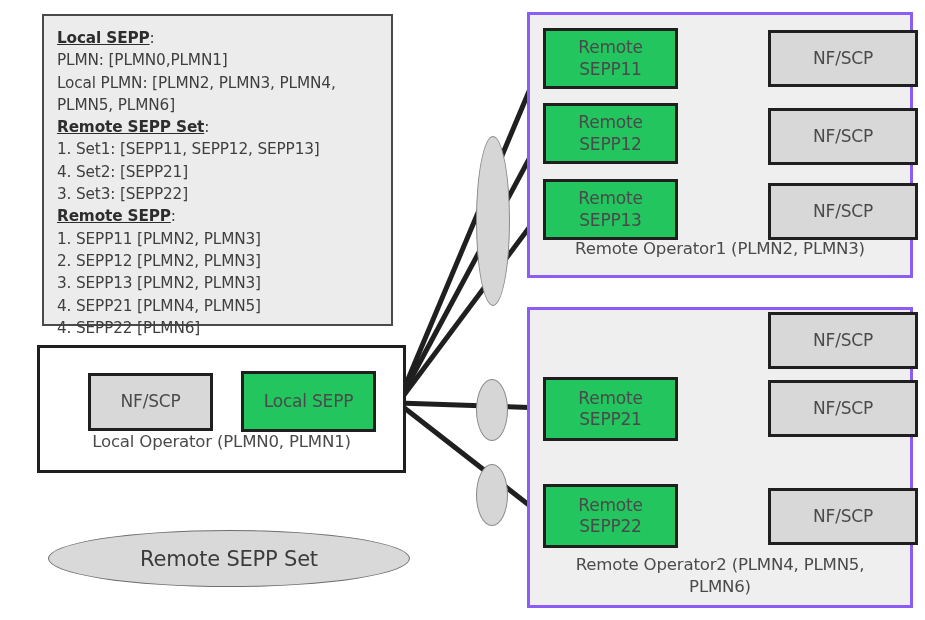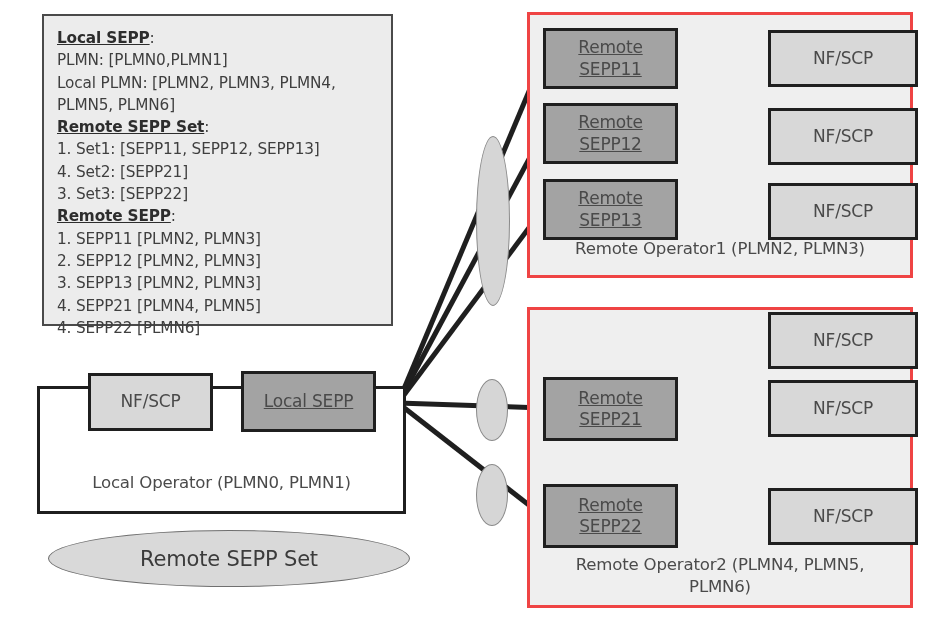--- a/index.html
+++ b/index.html
@@ -48,33 +48,32 @@
   }
   #legend-box .hd {
     font-weight: bold;
     text-decoration: underline;
     color: #2d2d2d;
   }
   
   .operator-panel {
     position: absolute;
     background: #efefef;
-    border: 3px solid #ef4444;
+    border: 3px solid #8b5cf6;
     box-sizing: border-box;
     padding-left: 32px;
   }
   #operator1-panel { left: 527px; top: 12px;  width: 386px; height: 266px; }
   #operator2-panel { left: 527px; top: 307px; width: 386px; height: 301px; }
   #local-operator-panel {
     position: absolute;
     left: 37px; top: 345px; width: 369px; height: 128px;
     background: #ffffff;
     border: 3px solid #1f1f1f;
     box-sizing: border-box;
-    margin-top: 41px;
   }
   .panel-caption {
     position: absolute;
     left: 0;
     width: 100%;
     text-align: center;
     font-size: 16.6px;
     line-height: 22px;
     color: #4a4a4a;
     letter-spacing: -0.2px;
@@ -86,21 +85,21 @@
     border: 3px solid #1f1f1f;
     display: flex;
     align-items: center;
     justify-content: center;
     text-align: center;
     font-size: 17px;
     line-height: 21.5px;
     color: #4a4a4a;
     letter-spacing: -0.2px;
   }
-  .node-sepp { background: #a3a3a3; text-decoration: underline; }
+  .node-sepp { background: #22c55e; }
   .node-nf   { background: #d8d8d8; margin-left: 23px; }
   .node span { display: block; white-space: pre-line; }
   
   .set-ellipse {
     position: absolute;
     background: #d6d6d6;
     border: 1.5px solid #8a8a8a;
     border-radius: 50%;
     box-sizing: border-box;
   }

